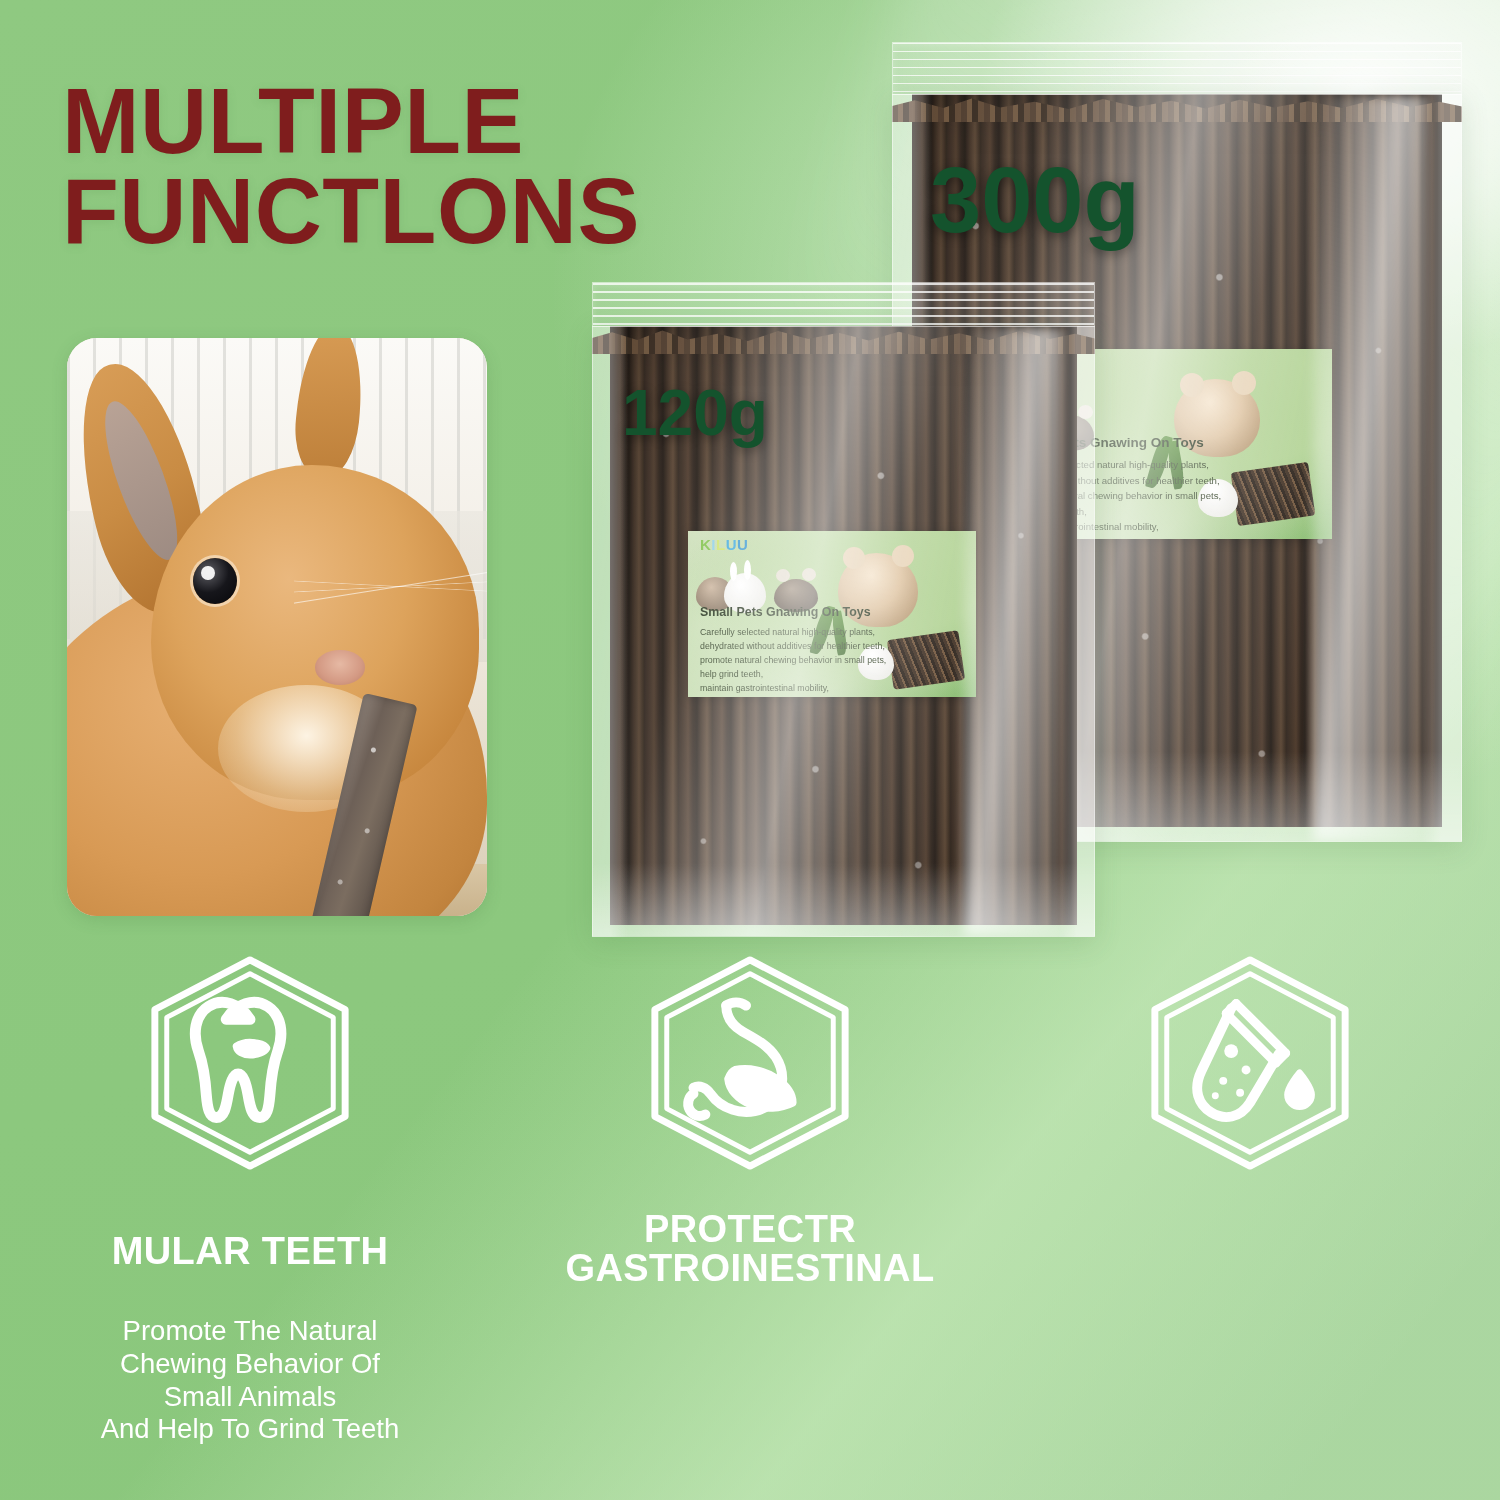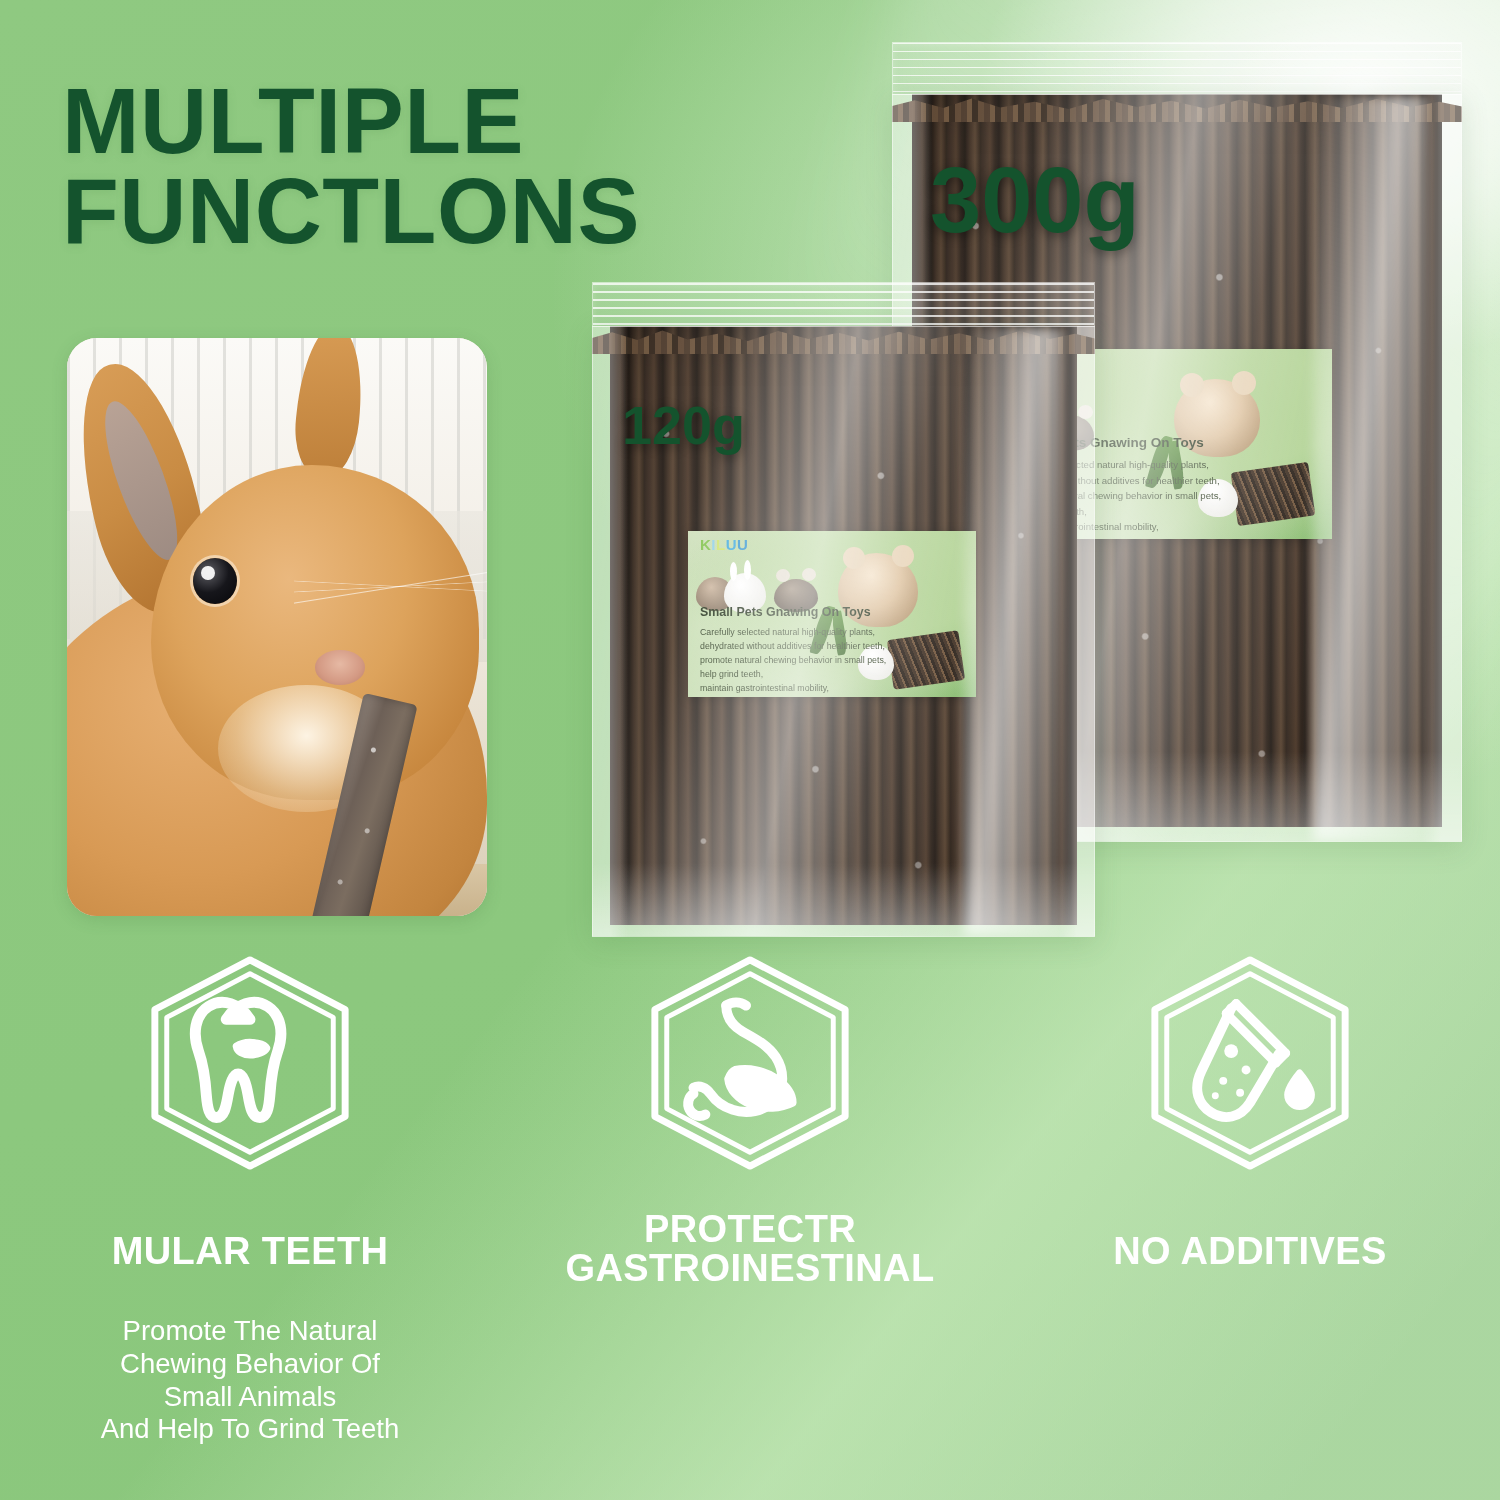--- a/index.html
+++ b/index.html
@@ -27,21 +27,21 @@
     width:760px; height:1180px;
     background:linear-gradient(200deg, rgba(255,255,255,.70) 0%, rgba(255,255,255,.18) 38%, rgba(255,255,255,0) 66%);
     transform:rotate(18deg);
     filter:blur(26px);
     pointer-events:none;
   }
 
   
   #headline{
     position:absolute; left:62px; top:76px;
-    color:#14532d;
+    color:#7f1d1d;
     font-size:93px;
     line-height:.97;
     font-weight:800;
     letter-spacing:.5px;
     text-transform:uppercase;
     z-index:6;
     white-space:pre-line;
     text-shadow:0 2px 10px rgba(80,140,70,.18);
   }
 
@@ -327,21 +327,21 @@
         <div>maintain gastrointestinal mobility,</div>
         <div>and promote healthy digestive system function.</div>
       </div>
     </div>
 
     <div class="film">
       <div class="film-sheen"></div>
     </div>
   </div>
 </div>
-<div class="weight" id="weight-front" style="left:622px; top:394px; font-size:54px;">120g</div>
+<div class="weight" id="weight-front" style="left:622px; top:376px; font-size:64px;">120g</div>
 
 <div id="features">
 
   <div class="feature" id="feat-1">
     <div class="feat-icon">
       <svg viewBox="0 0 240 224" fill="none" stroke="#ffffff" stroke-linejoin="round" stroke-linecap="round">
         <polygon points="120,8 216,58 216,166 120,216 24,166 24,58" stroke-width="7"></polygon>
         <polygon points="120,22 204,66 204,158 120,202 36,158 36,66" stroke-width="5"></polygon>
         <path d="M120 68c-10-16-28-22-42-13-14 9-16 28-10 45 5 14 7 30 8 45 1 12 3 22 10 22 8 0 10-11 12-23 2-11 5-21 10-21s8 10 10 21c2 12 4 23 12 23 7 0 9-10 10-22 1-15 3-31 8-45 6-17 4-36-10-45-14-9-32-3-42 13z" stroke-width="11"></path>
         <path d="M106 95c6-4 14-5 22-3 5 1 8 3 9 5-2 4-9 7-17 7-7 0-13-3-14-9z" stroke-width="7" fill="#ffffff"></path>
@@ -380,16 +380,15 @@
         <path d="M156 102 L146 112" stroke-width="9"></path>
         <path d="M101 57 L71 120c-9 19 -3 34 10 42 13 8 29 6 39-10l29-49" stroke-width="10"></path>
         <circle cx="101" cy="100" r="7" fill="#ffffff" stroke="none"></circle>
         <circle cx="116" cy="119" r="4.5" fill="#ffffff" stroke="none"></circle>
         <circle cx="93" cy="130" r="4" fill="#ffffff" stroke="none"></circle>
         <circle cx="110" cy="142" r="4" fill="#ffffff" stroke="none"></circle>
         <circle cx="85" cy="145" r="3.5" fill="#ffffff" stroke="none"></circle>
         <path d="M170 122c0 0 -12 14 -12 22a12 12 0 0 0 24 0c0-8 -12-22 -12-22z" stroke-width="7" fill="#ffffff"></path>
       </svg>
     </div>
-    <div class="feat-title">NO ADDITIVES</div>
   </div>
 
 </div>
 
 </body></html>

